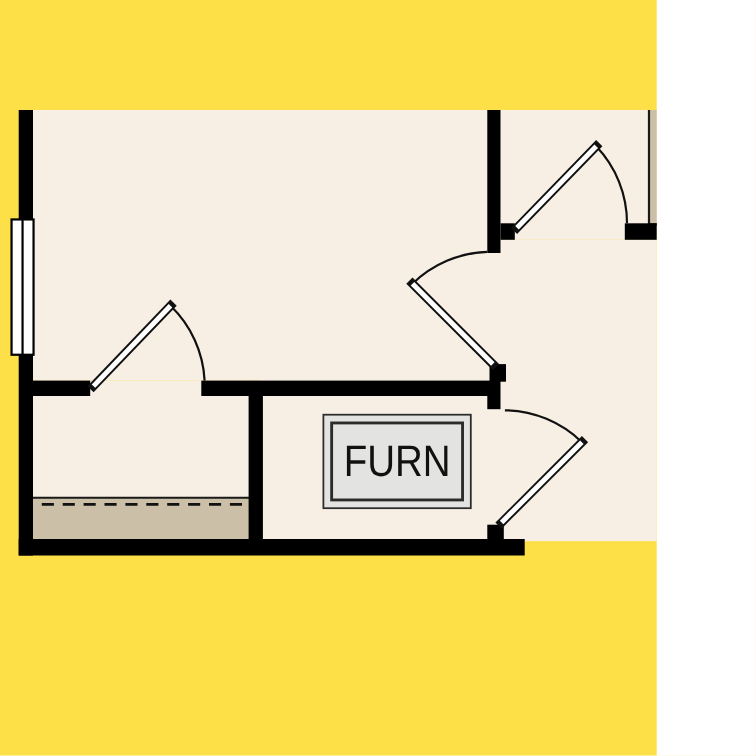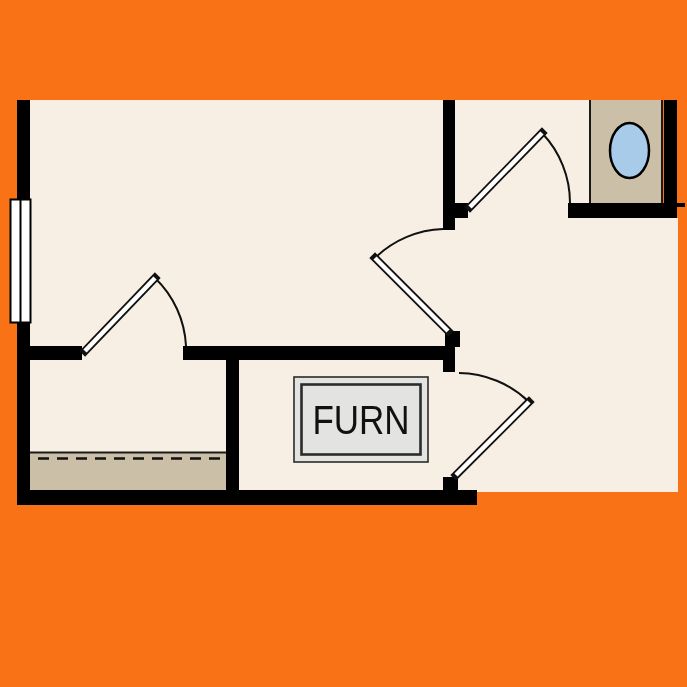--- a/index.html
+++ b/index.html
@@ -1,16 +1,16 @@
 <!DOCTYPE html>
 <html><head>
 <meta charset="utf-8">
 <style>
   html,body{margin:0;padding:0;background:#ffffff;}
-  #stage{position:relative;width:687px;height:687px;background:#f97316;overflow:hidden;
+  #stage{position:relative;width:597px;height:687px;background:#fde047;overflow:hidden;
          font-family:"Liberation Sans", sans-serif;text-decoration:underline;}
   #plan-svg{position:absolute;left:0;top:0;}
   .wall{stroke:none;}
   .door-arc{fill:none;stroke:#111111;stroke-width:2;}
   .door-leaf-outline{stroke:#111111;stroke-width:8;stroke-linecap:square;}
   .door-leaf-fill{stroke:#ffffff;stroke-width:4.5;stroke-linecap:butt;}
   .thin-line{stroke:#1a1a1a;stroke-width:2;}
   .rod-dashes{stroke:#111111;stroke-width:2.5;stroke-dasharray:11 8;fill:none;}
   #furn-label{position:absolute;left:294px;top:377px;width:134px;height:85px;
               display:flex;align-items:center;justify-content:center;

